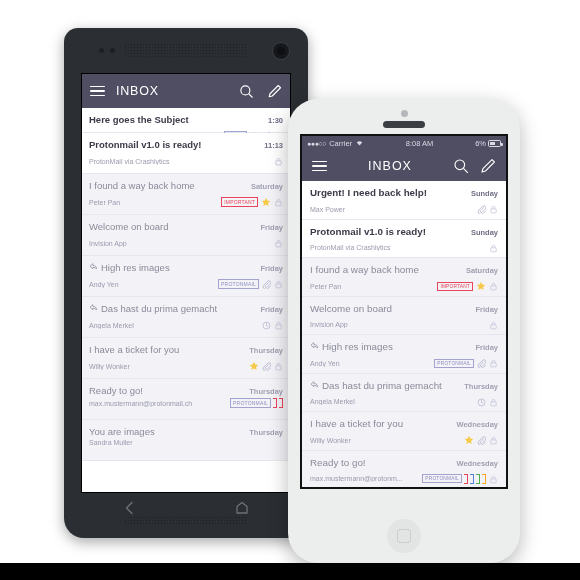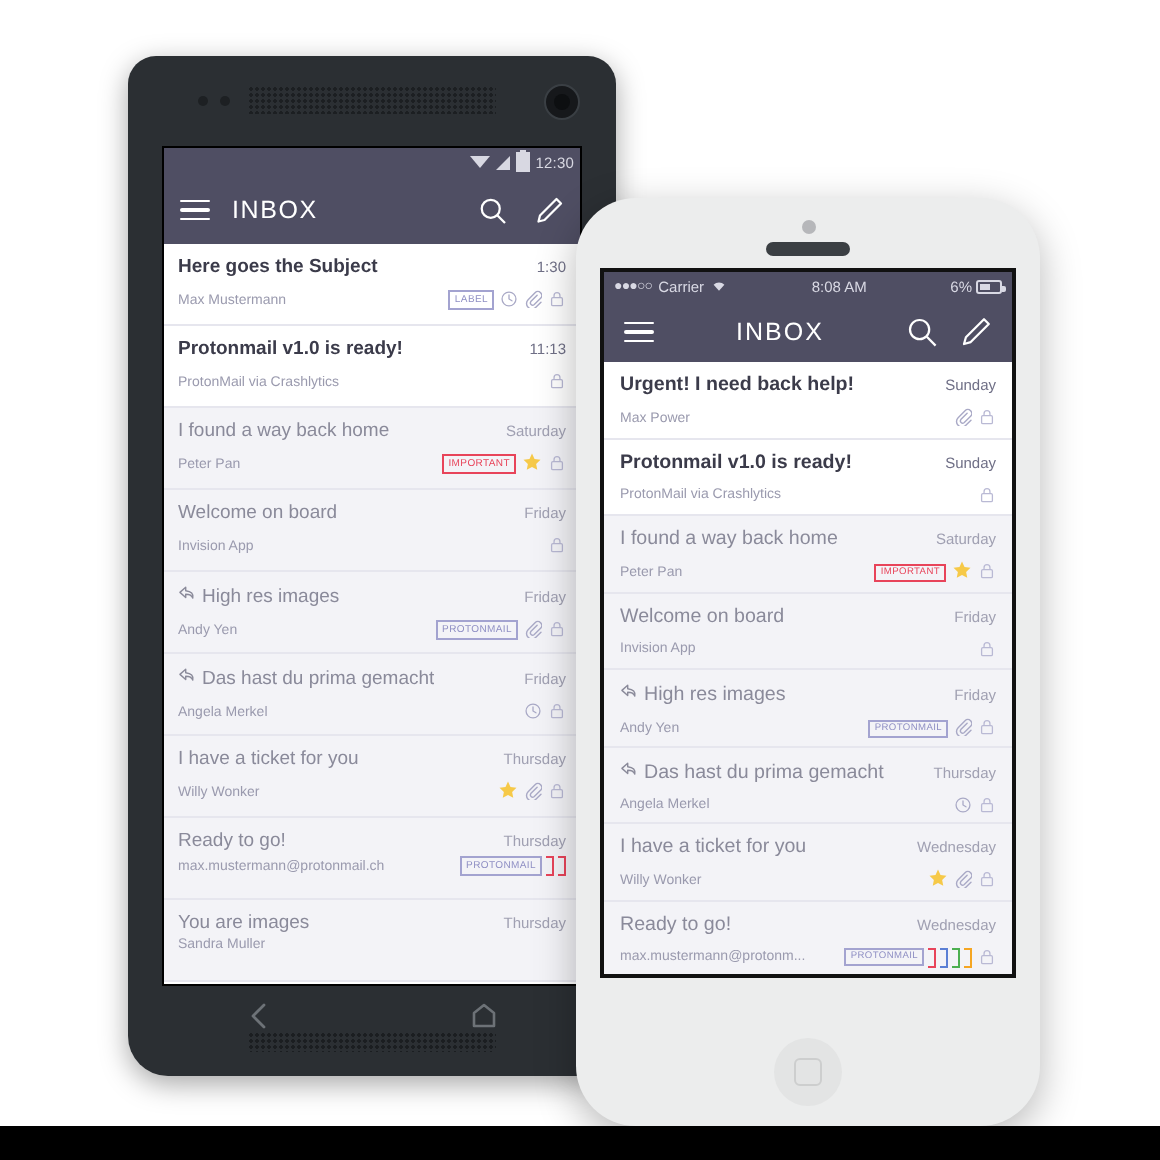--- a/index.html
+++ b/index.html
@@ -232,20 +232,21 @@
     text-overflow: ellipsis;
   }
   .mailrow.read .subject {
     font-weight: normal;
     color: #8a8a9a;
   }
   .time {
     color: #6f6f86;
     flex-shrink: 0;
     margin-left: 5px;
+    font-weight: bold;
   }
   .mailrow.read .time { color: #a0a0b2; }
   .sender {
     color: #9a9aae;
     white-space: nowrap;
     overflow: hidden;
     text-overflow: ellipsis;
   }
   .meta {
     display: flex;
@@ -386,28 +387,20 @@
 
     <div class="android-topbar">
       <div class="and-dot d1"></div>
       <div class="and-dot d2"></div>
       <div class="and-grille"></div>
       <div class="and-cam"></div>
     </div>
 
     <div class="android-screen">
 
-      <div class="a-statusbar">
-        <div class="sb-icons">
-          <div class="sb-tri"></div>
-          <div class="sb-signal"></div>
-          <div class="sb-batt"></div>
-          <span class="sb-time">12:30</span>
-        </div>
-      </div>
 
       <div class="a-appbar">
         <div class="hamburger">
           <span></span>
             <span></span>
             <span></span>
         </div>
         <div class="a-title">INBOX</div>
         <div class="icon-btn" style="margin-right:13px;">
           <svg width="15" height="15" viewBox="0 0 20 20">
@@ -416,21 +409,21 @@
           </svg>
         </div>
         <div class="icon-btn">
           <svg width="15" height="15" viewBox="0 0 20 20">
             <path d="M3 17l1-4L15 2l3 3L7 16z" fill="none" stroke="#fff" stroke-width="1.5" stroke-linejoin="round"></path>
           </svg>
         </div>
       </div>
 
       <div class="maillist" id="android-list">
-          <div class="mailrow" style="padding: 6px 7px; height: 41px;">
+          <div class="mailrow" style="padding: 6px 7px; height: 25px;">
             <div class="row-line1">
               <span class="subject" style="font-size:9.5px;"><span>Here goes the Subject</span></span>
               <span class="time" style="font-size:7.5px;">1:30</span>
             </div>
             <div class="row-line2">
               <span class="sender" style="font-size:7px;">Max Mustermann</span>
               <span class="meta">
                 <span class="badge" style="font-size:5px;padding:1px 2px;margin-left:3px;">LABEL</span>
                 <span><svg width="9" height="9" viewBox="0 0 14 14" style="margin-left:3px">
                     <circle cx="7" cy="7" r="5.4" fill="none" stroke="#a9a9c6" stroke-width="1"></circle>

